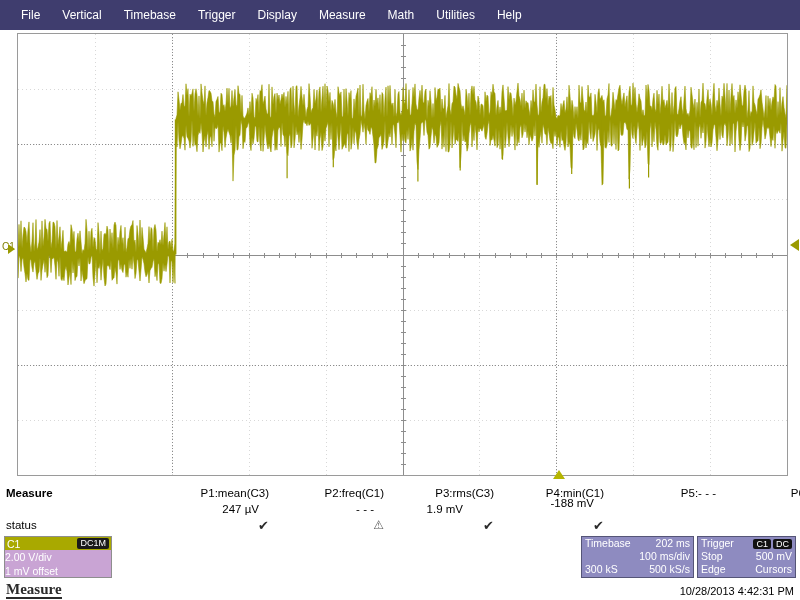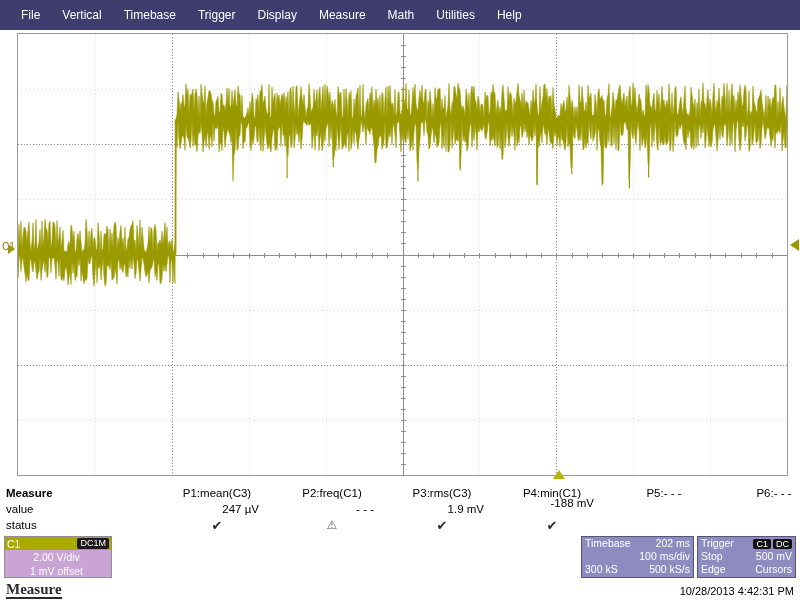--- a/index.html
+++ b/index.html
@@ -154,21 +154,21 @@
   }
   .mt-row { position: absolute; left: 0; width: 800px; height: 15px; }
   .mt-label {
     position: absolute; left: 6px;
     white-space: nowrap;
   }
   .mt-label.bold { font-weight: bold; }
   .mt-cell {
     position: absolute;
     width: 104px;
-    text-align: center;
+    text-align: right;
     white-space: nowrap;
   }
   .mt-cell.rightnum { text-align: right; padding-right: 10px; box-sizing: border-box; }
   .check { font-size: 13px; color: #2b2b2b; }
   .warn  { font-size: 12px; color: #555555; }
 
   
   .chan-box {
     position: absolute;
     left: 4px; top: 536px;
@@ -189,21 +189,21 @@
     padding: 0 2px;
     box-sizing: border-box;
   }
   .chan-box .hdr .c1 { color: #ffffff; font-size: 10.5px; }
   .chan-box .hdr .coup {
     background: #1a1a1a; color: #ffffff;
     font-size: 9px; padding: 0 3px; border-radius: 2px;
     line-height: 11px;
   }
   .chan-box .line {
-    text-align: center;
+    text-align: left;
     padding-right: 3px;
     font-size: 10.5px;
     line-height: 14px;
   }
 
   .tb-box, .trig-box {
     position: absolute;
     top: 536px;
     height: 42px;
     background: #8e8bc0;
@@ -398,35 +398,32 @@
 
   <div class="chan-marker" style="left:2px; top:241px;">C1</div>
   <div class="chan-arrow-left" style="left:8px; top:244px;"></div>
   <div class="chan-arrow-right"></div>
   <div class="trig-marker"></div>
 
   <div class="measure-table">
     <div class="mt-row" style="top:0;">
       <span class="mt-label bold">Measure</span>
     </div>
-    <div class="mt-row" style="top:16px;">
-      <span class="mt-label">value</span>
-    </div>
     <div class="mt-row" style="top:32px;">
       <span class="mt-label">status</span>
     </div>
     <div id="measure-cols">
         <div class="mt-cell" style="left: 165px; top: 0px; position: absolute;">P1:mean(C3)</div>
         <div class="mt-cell rightnum" style="left: 165px; top: 16px; position: absolute;">247 µV</div>
         <div class="mt-cell check" style="left: 165px; top: 31px; position: absolute;">✔</div>
         <div class="mt-cell" style="left: 280px; top: 0px; position: absolute;">P2:freq(C1)</div>
         <div class="mt-cell rightnum" style="left: 280px; top: 16px; position: absolute;">- - -</div>
         <div class="mt-cell warn" style="left: 280px; top: 31px; position: absolute;">⚠</div>
         <div class="mt-cell" style="left: 390px; top: 0px; position: absolute;">P3:rms(C3)</div>
-        <div class="mt-cell rightnum" style="left: 390px; top: 16px; position: absolute;">1.9 mV</div>
+        <div class="mt-cell rightnum" style="left: 369px; top: 16px; position: absolute;">1.9 mV</div>
         <div class="mt-cell check" style="left: 390px; top: 31px; position: absolute;">✔</div>
         <div class="mt-cell" style="left: 500px; top: 0px; position: absolute;">P4:min(C1)</div>
         <div class="mt-cell rightnum" style="left: 500px; top: 10px; position: absolute;">-188 mV</div>
         <div class="mt-cell check" style="left: 500px; top: 31px; position: absolute;">✔</div>
         <div class="mt-cell" style="left: 612px; top: 0px; position: absolute;">P5:- - -</div>
         <div class="mt-cell" style="left: 722px; top: 0px; position: absolute;">P6:- - -</div>
       </div>
   </div>
 
   <div class="chan-box">

